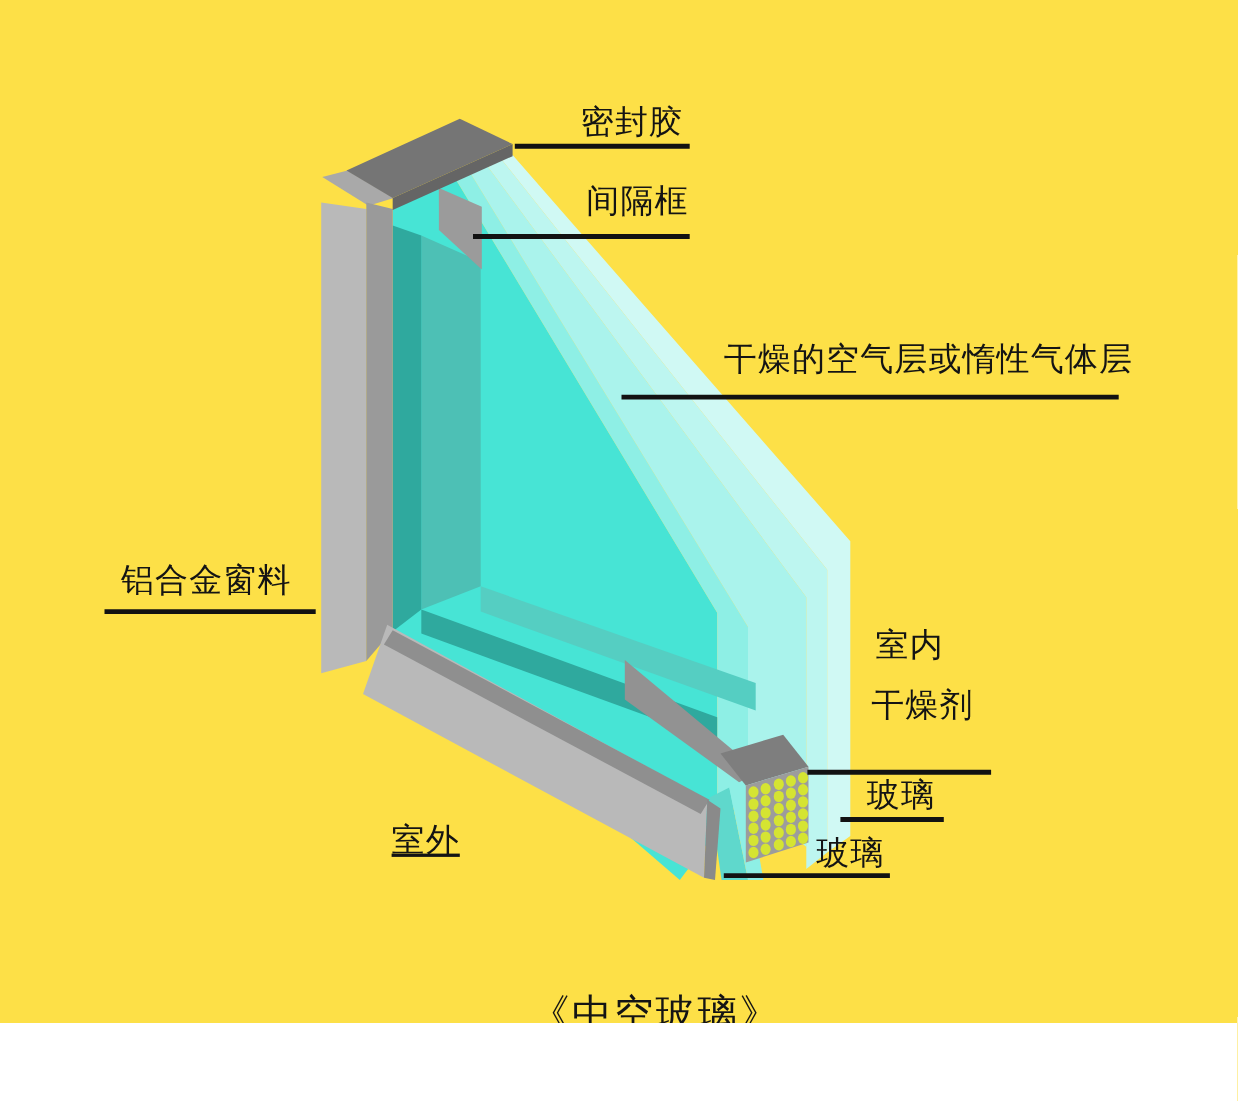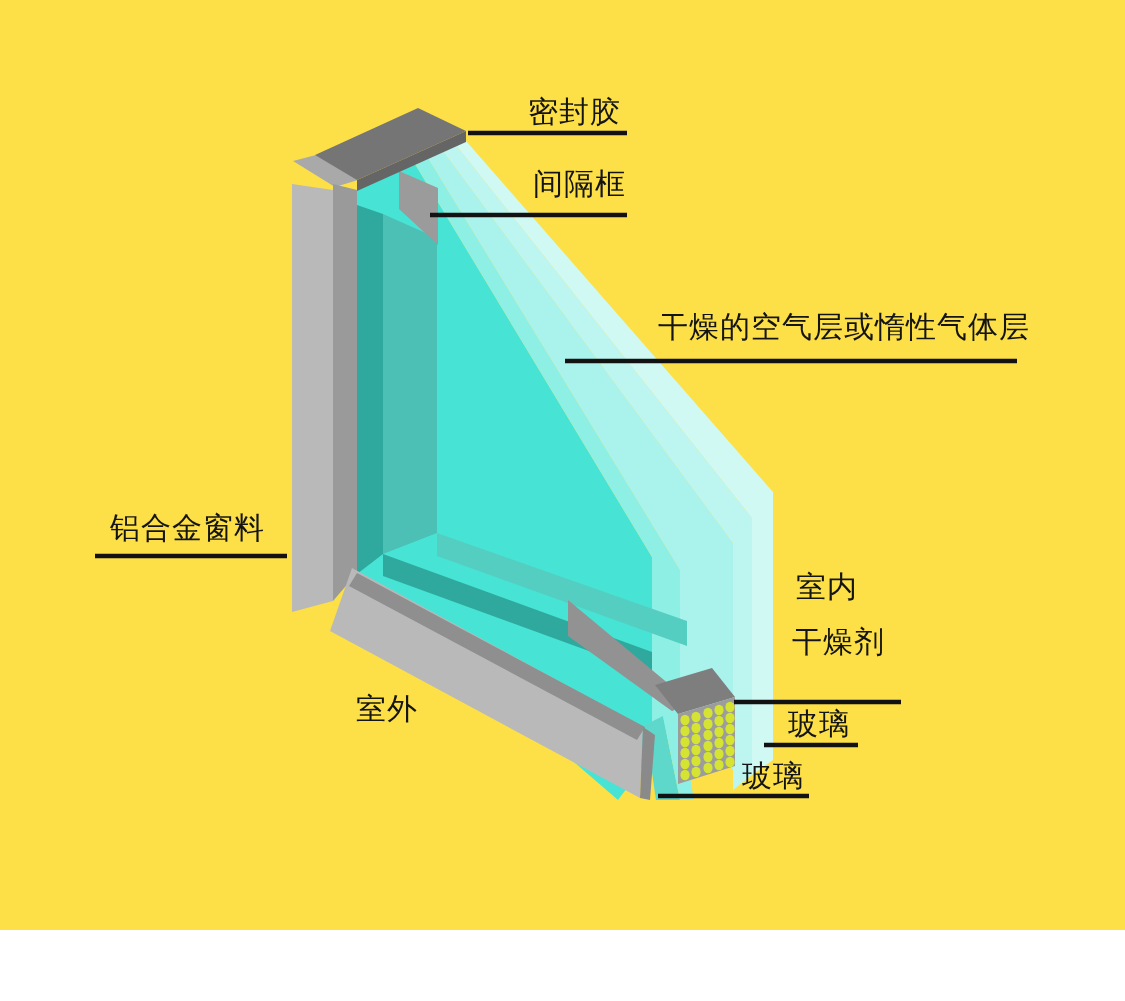--- a/index.html
+++ b/index.html
@@ -121,18 +121,19 @@
       <line x1="764" y1="745" x2="858" y2="745"></line>
       <line x1="658" y1="796" x2="809" y2="796"></line>
     </g>
   </svg>
 
   <div class="lbl" style="left:528px;top:95px;">密封胶</div>
   <div class="lbl" style="left:533px;top:167px;">间隔框</div>
   <div class="lbl" style="left:638px;top:310px;margin-left:20px;">干燥的空气层或惰性气体层</div>
   <div class="lbl" style="left:110px;top:511px;">铝合金窗料</div>
   <div class="lbl" style="left:796px;top:570px;font-family:Liberation Serif, serif;">室内</div>
-  <div class="lbl" style="left:356px;top:692px;">室外</div>
+  <div class="lbl" style="left:356px;top:748px;text-decoration:underline;">室外</div>
   <div class="lbl" style="left:792px;top:625px;">干燥剂</div>
   <div class="lbl" style="left:788px;top:707px;">玻璃</div>
   <div class="lbl" style="left:742px;top:759px;">玻璃</div>
 
+  <div class="title" style="left:482px;top:898px;">《中空玻璃》</div>
 </div>
 
 </body></html>

